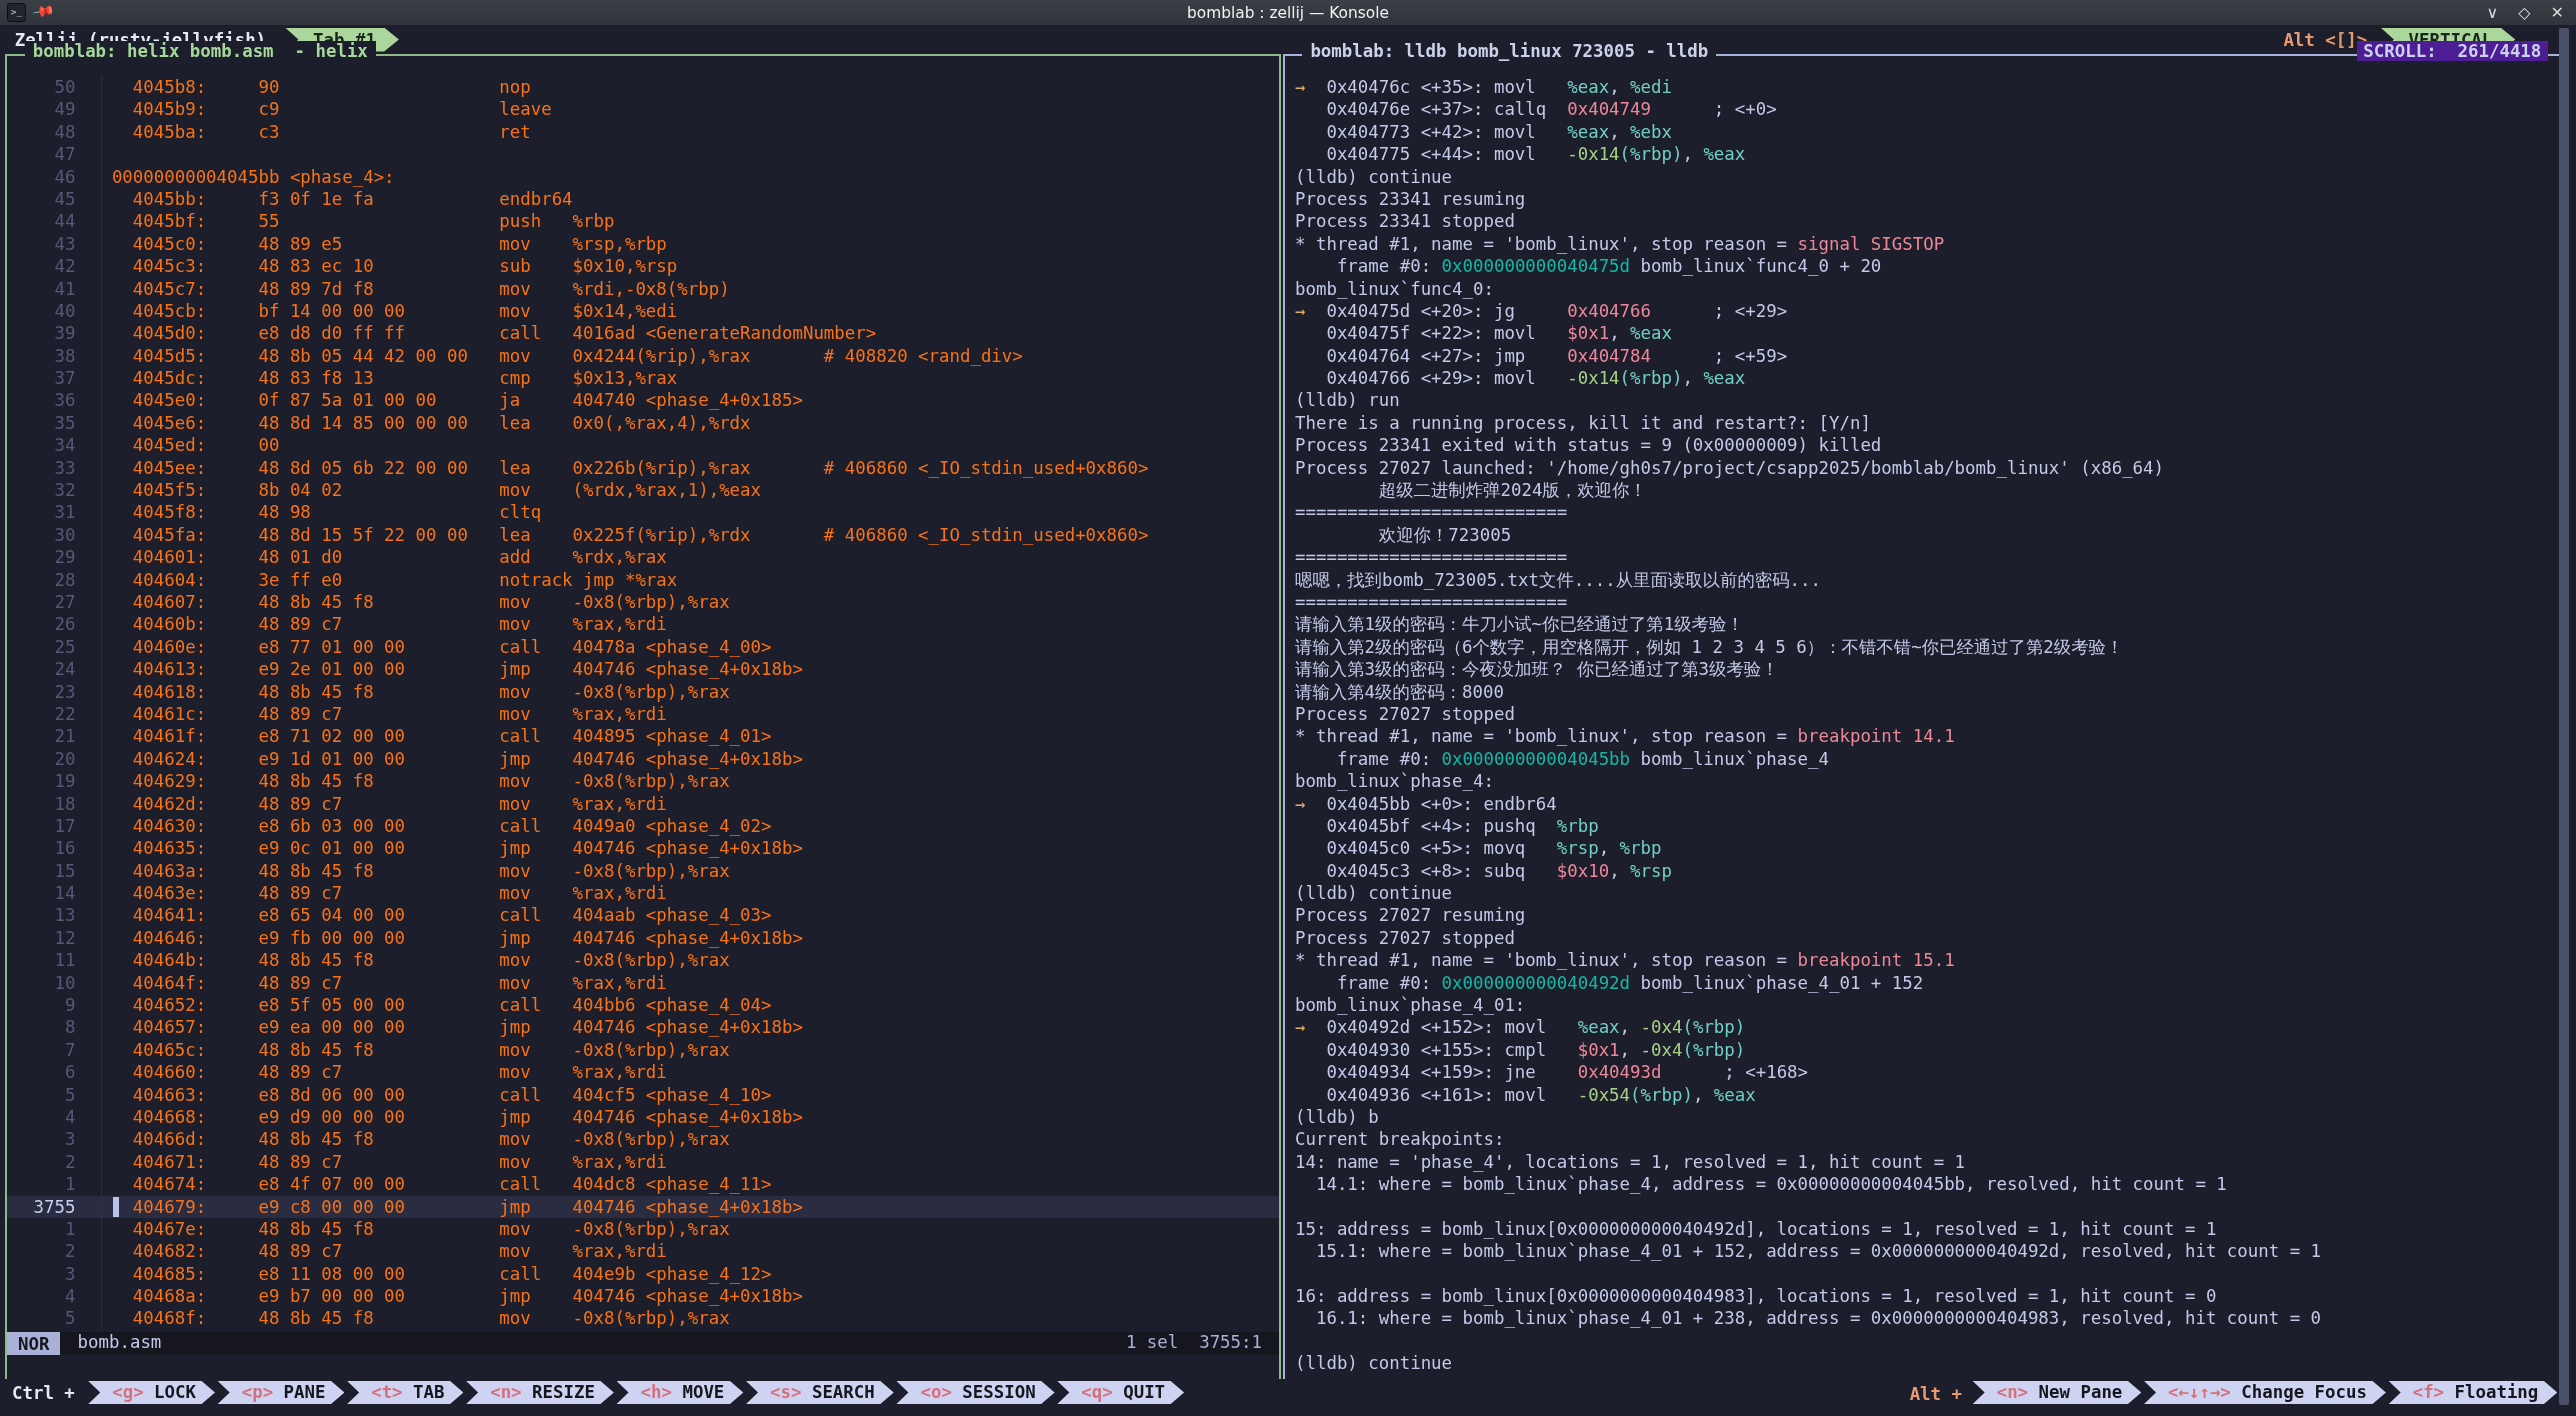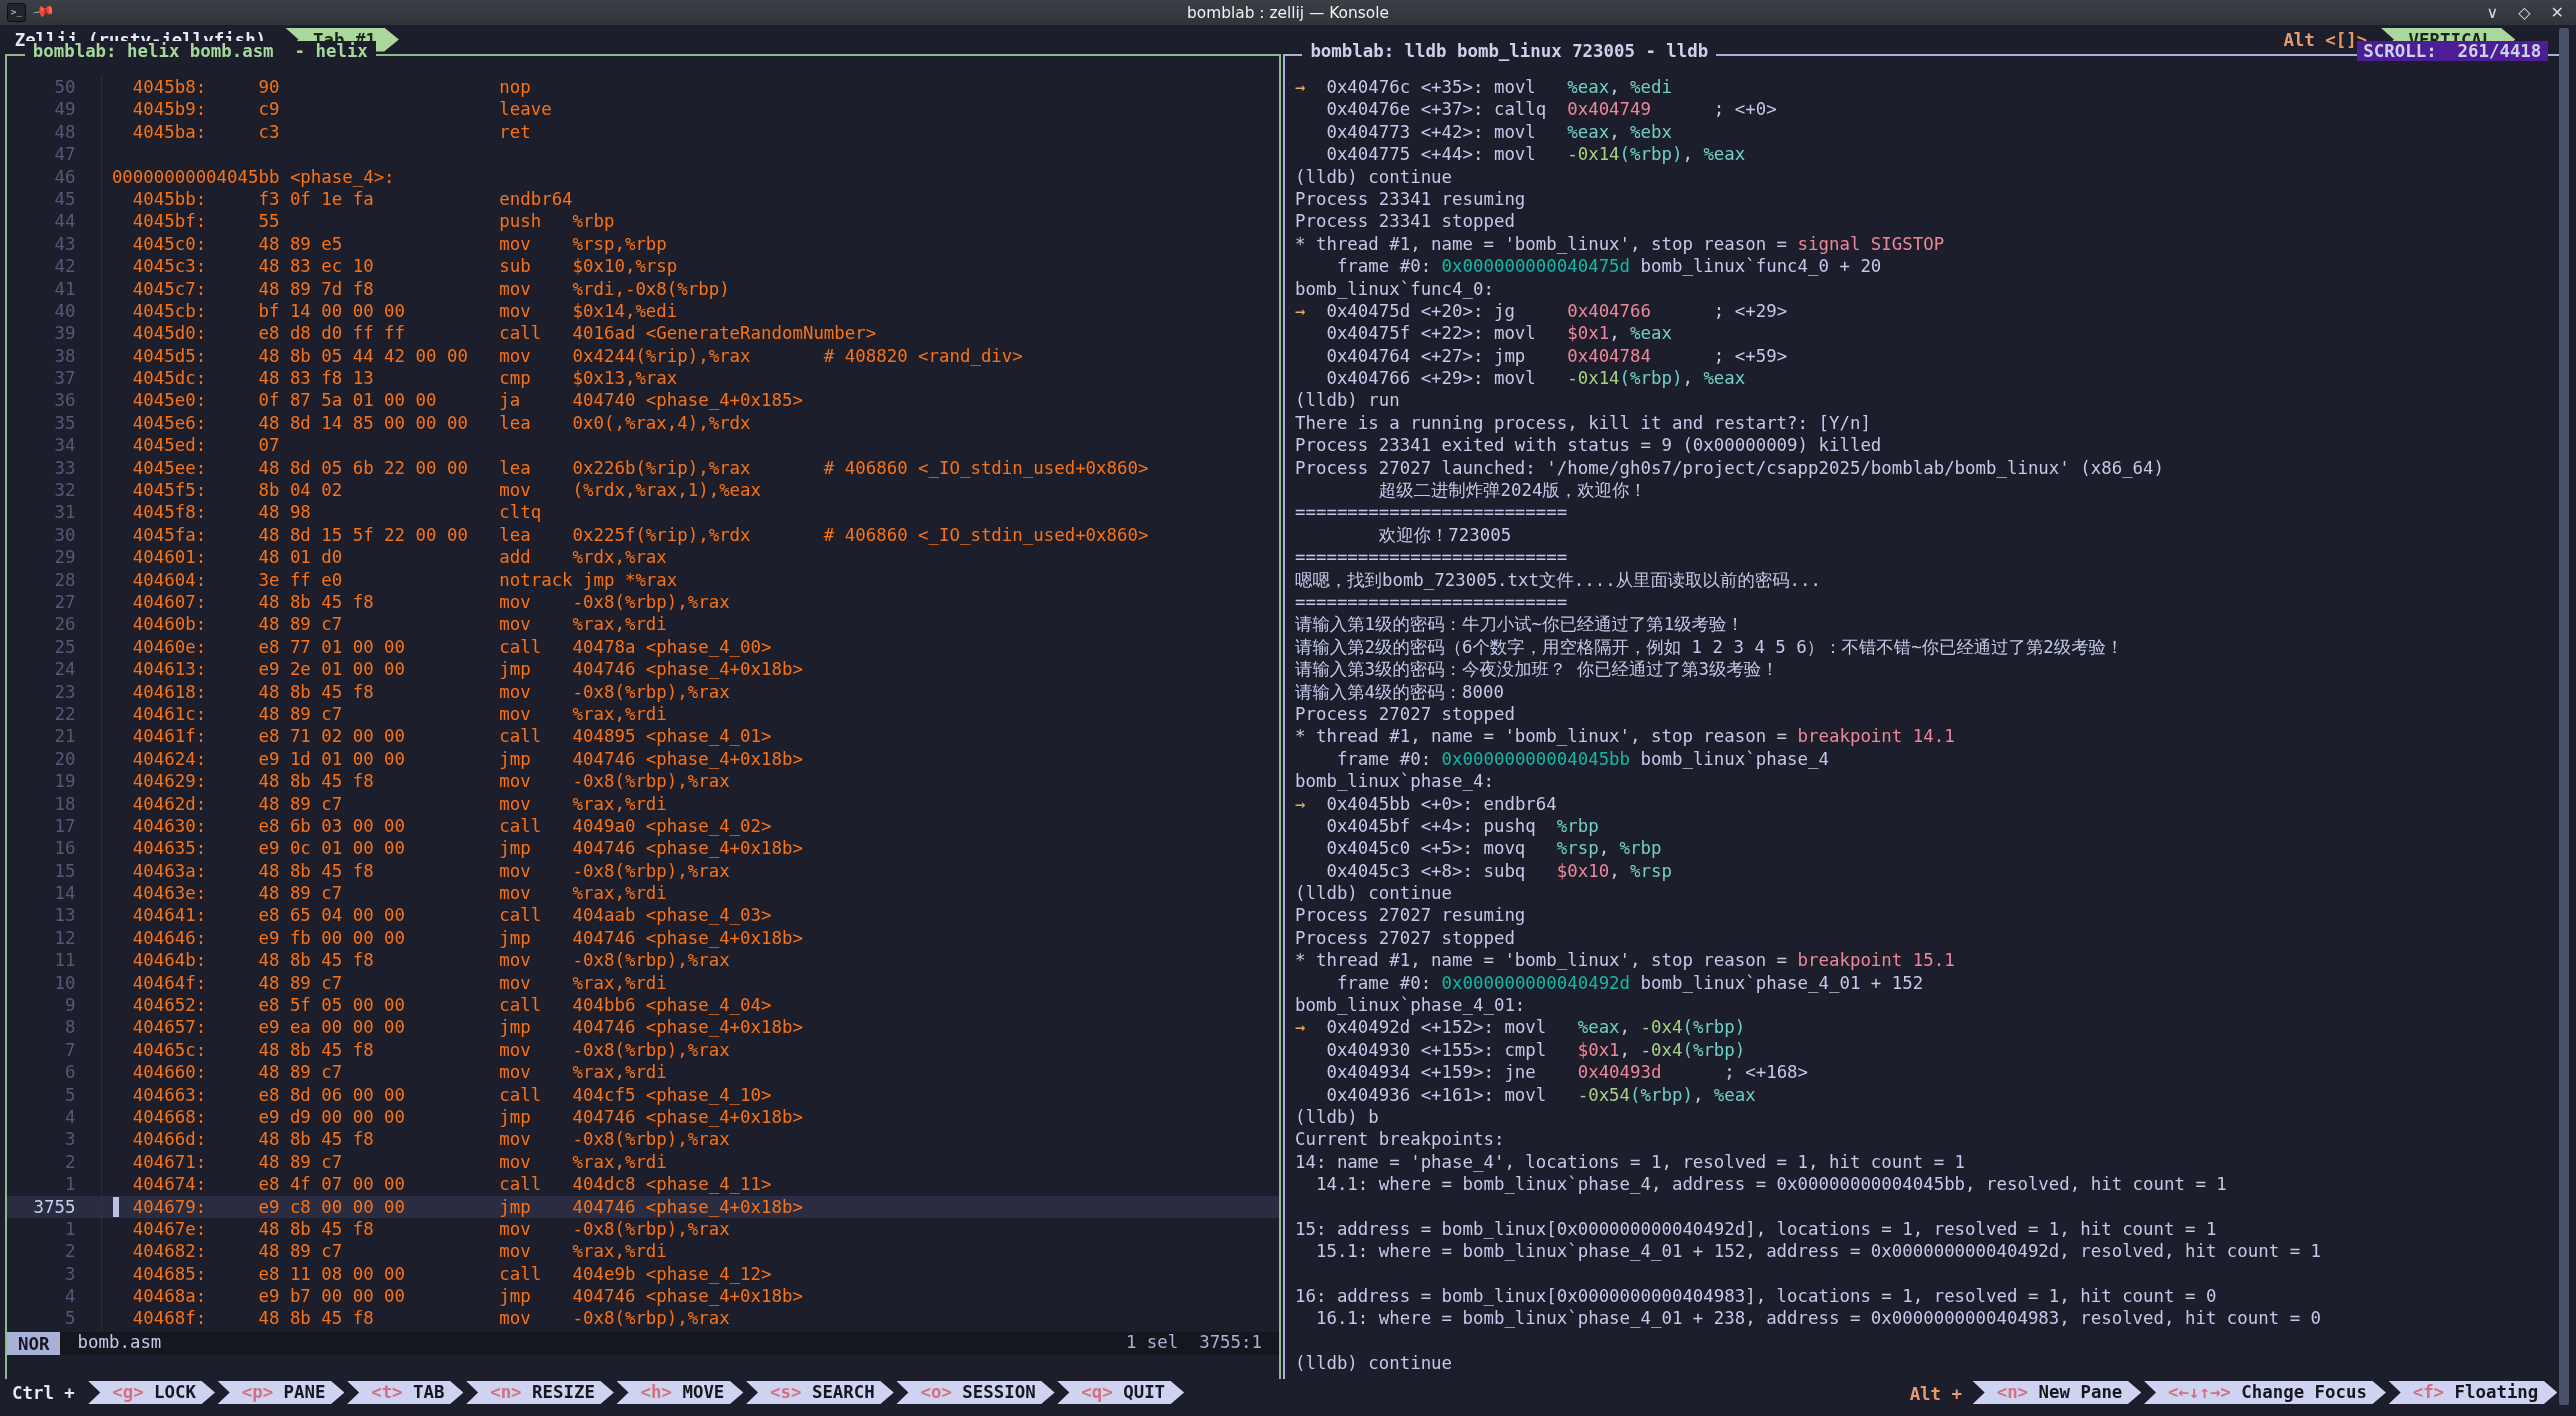--- a/index.html
+++ b/index.html
@@ -106,21 +106,21 @@
         <div class="aline"><span class="ln">44</span><span class="atxt">  4045bf:     55                     push   %rbp</span></div>
         <div class="aline"><span class="ln">43</span><span class="atxt">  4045c0:     48 89 e5               mov    %rsp,%rbp</span></div>
         <div class="aline"><span class="ln">42</span><span class="atxt">  4045c3:     48 83 ec 10            sub    $0x10,%rsp</span></div>
         <div class="aline"><span class="ln">41</span><span class="atxt">  4045c7:     48 89 7d f8            mov    %rdi,-0x8(%rbp)</span></div>
         <div class="aline"><span class="ln">40</span><span class="atxt">  4045cb:     bf 14 00 00 00         mov    $0x14,%edi</span></div>
         <div class="aline"><span class="ln">39</span><span class="atxt">  4045d0:     e8 d8 d0 ff ff         call   4016ad &lt;GenerateRandomNumber&gt;</span></div>
         <div class="aline"><span class="ln">38</span><span class="atxt">  4045d5:     48 8b 05 44 42 00 00   mov    0x4244(%rip),%rax       # 408820 &lt;rand_div&gt;</span></div>
         <div class="aline"><span class="ln">37</span><span class="atxt">  4045dc:     48 83 f8 13            cmp    $0x13,%rax</span></div>
         <div class="aline"><span class="ln">36</span><span class="atxt">  4045e0:     0f 87 5a 01 00 00      ja     404740 &lt;phase_4+0x185&gt;</span></div>
         <div class="aline"><span class="ln">35</span><span class="atxt">  4045e6:     48 8d 14 85 00 00 00   lea    0x0(,%rax,4),%rdx</span></div>
-        <div class="aline"><span class="ln">34</span><span class="atxt">  4045ed:     07</span></div>
+        <div class="aline"><span class="ln">34</span><span class="atxt">  4045ed:     00</span></div>
         <div class="aline"><span class="ln">33</span><span class="atxt">  4045ee:     48 8d 05 6b 22 00 00   lea    0x226b(%rip),%rax       # 406860 &lt;_IO_stdin_used+0x860&gt;</span></div>
         <div class="aline"><span class="ln">32</span><span class="atxt">  4045f5:     8b 04 02               mov    (%rdx,%rax,1),%eax</span></div>
         <div class="aline"><span class="ln">31</span><span class="atxt">  4045f8:     48 98                  cltq</span></div>
         <div class="aline"><span class="ln">30</span><span class="atxt">  4045fa:     48 8d 15 5f 22 00 00   lea    0x225f(%rip),%rdx       # 406860 &lt;_IO_stdin_used+0x860&gt;</span></div>
         <div class="aline"><span class="ln">29</span><span class="atxt">  404601:     48 01 d0               add    %rdx,%rax</span></div>
         <div class="aline"><span class="ln">28</span><span class="atxt">  404604:     3e ff e0               notrack jmp *%rax</span></div>
         <div class="aline"><span class="ln">27</span><span class="atxt">  404607:     48 8b 45 f8            mov    -0x8(%rbp),%rax</span></div>
         <div class="aline"><span class="ln">26</span><span class="atxt">  40460b:     48 89 c7               mov    %rax,%rdi</span></div>
         <div class="aline"><span class="ln">25</span><span class="atxt">  40460e:     e8 77 01 00 00         call   40478a &lt;phase_4_00&gt;</span></div>
         <div class="aline"><span class="ln">24</span><span class="atxt">  404613:     e9 2e 01 00 00         jmp    404746 &lt;phase_4+0x18b&gt;</span></div>

